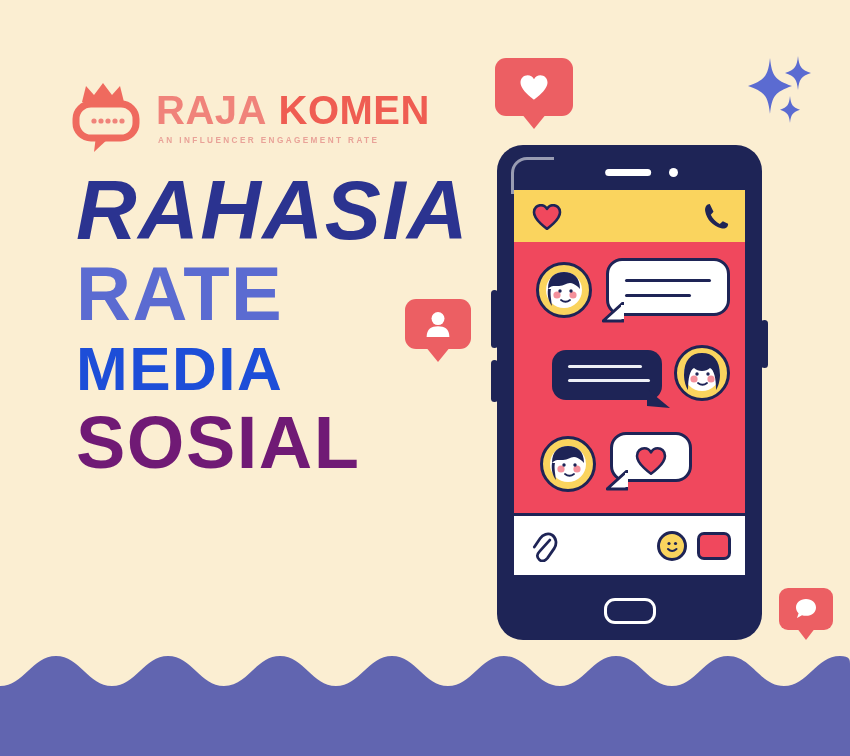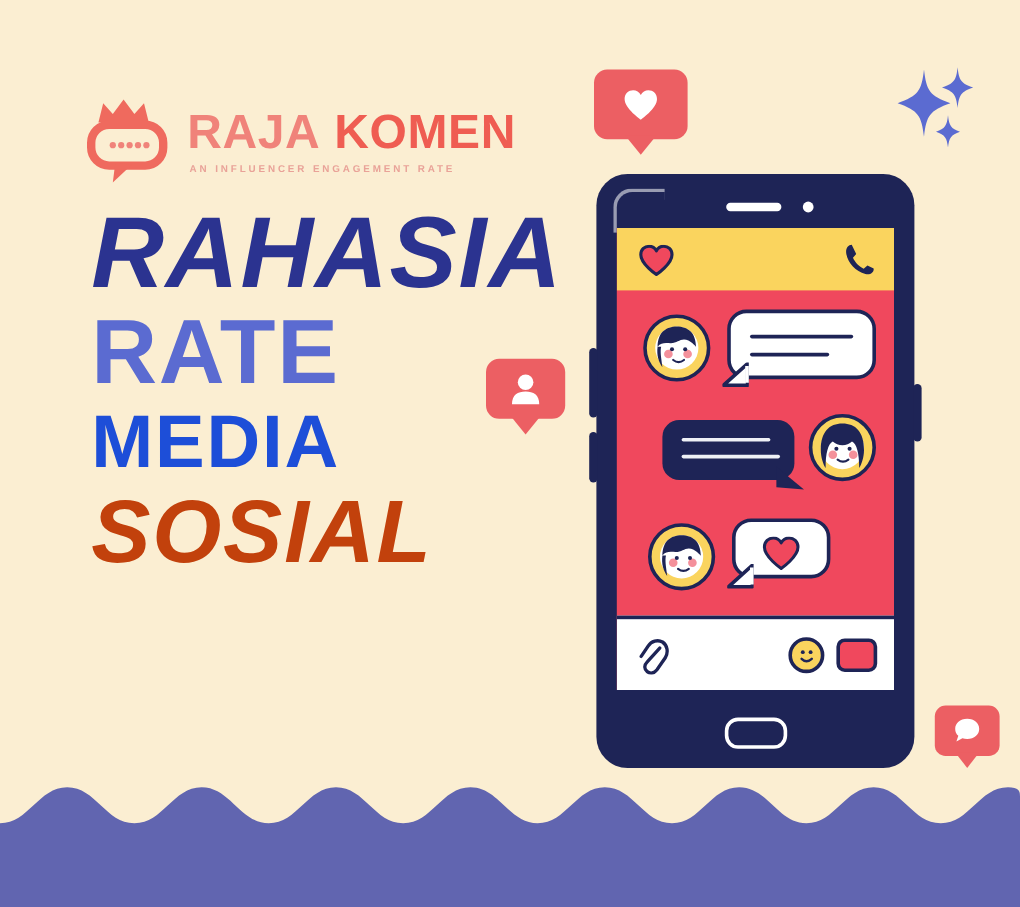--- a/index.html
+++ b/index.html
@@ -22,21 +22,21 @@
   .logo-tag{position:absolute;left:88px;top:58px;
     font-size:8.2px;letter-spacing:2.4px;color:#e9a298;
     white-space:nowrap;font-weight:bold;}
 
   
   .headline{position:absolute;left:76px;top:170px;}
   .hl{display:block;font-weight:bold;line-height:.97;letter-spacing:1.5px;}
   .hl-1{font-size:84px;color:#2b3390;font-style:italic;}
   .hl-2{font-size:76px;color:#5b6bd1;margin-top:6px;}
   .hl-3{font-size:62px;color:#1d4ed8;margin-top:8px;}
-  .hl-4{font-size:74px;color:#c2410c;margin-top:8px;font-style:italic;}
+  .hl-4{font-size:74px;color:#701a75;margin-top:8px;}
 
   .subtitle{position:absolute;left:78px;top:596px;
     font-size:25px;color:#1d1d1d;line-height:1.38;}
   .subtitle span{display:block;}
 
   
   .badge{position:absolute;background:#ec5f63;border-radius:11px;
     display:flex;align-items:center;justify-content:center;}
   .badge::after{content:"";position:absolute;bottom:-13px;left:50%;
     transform:translateX(-50%);

